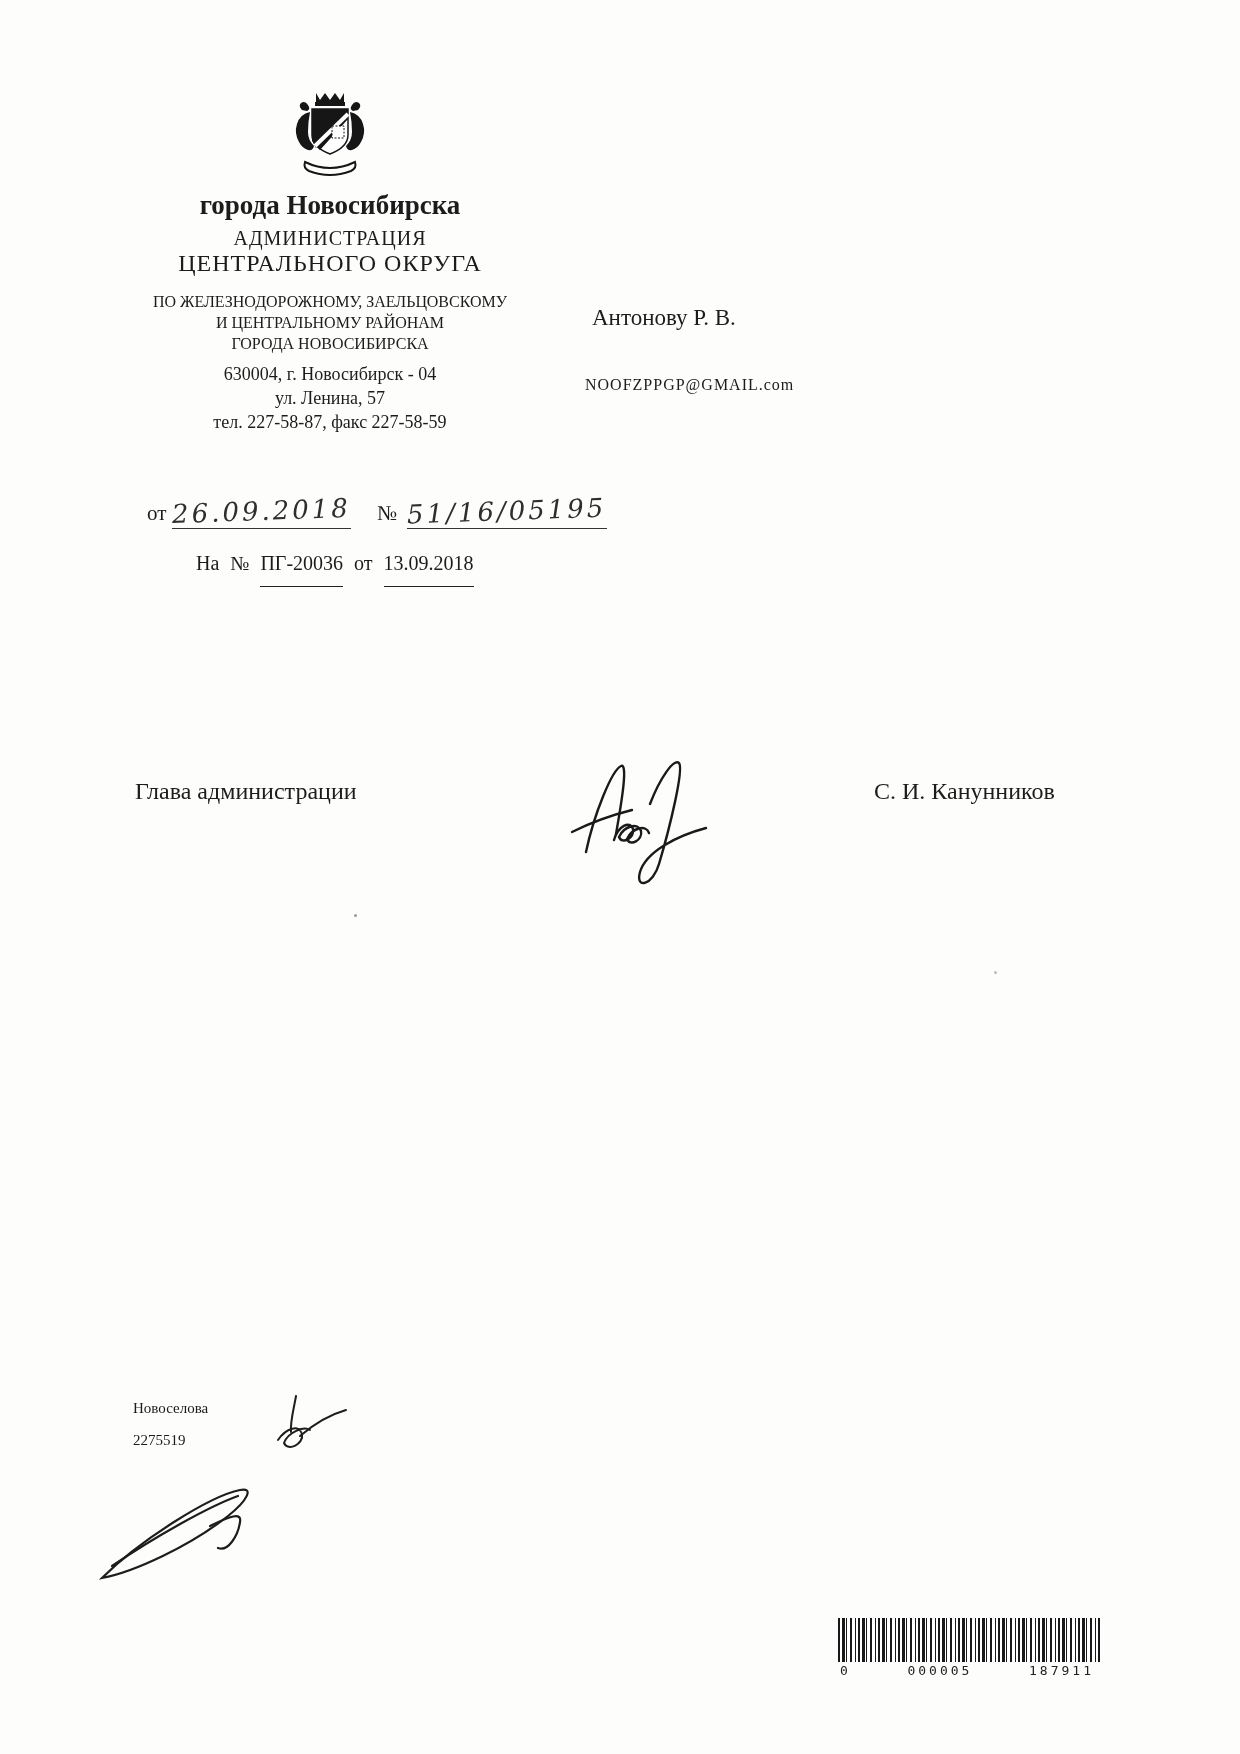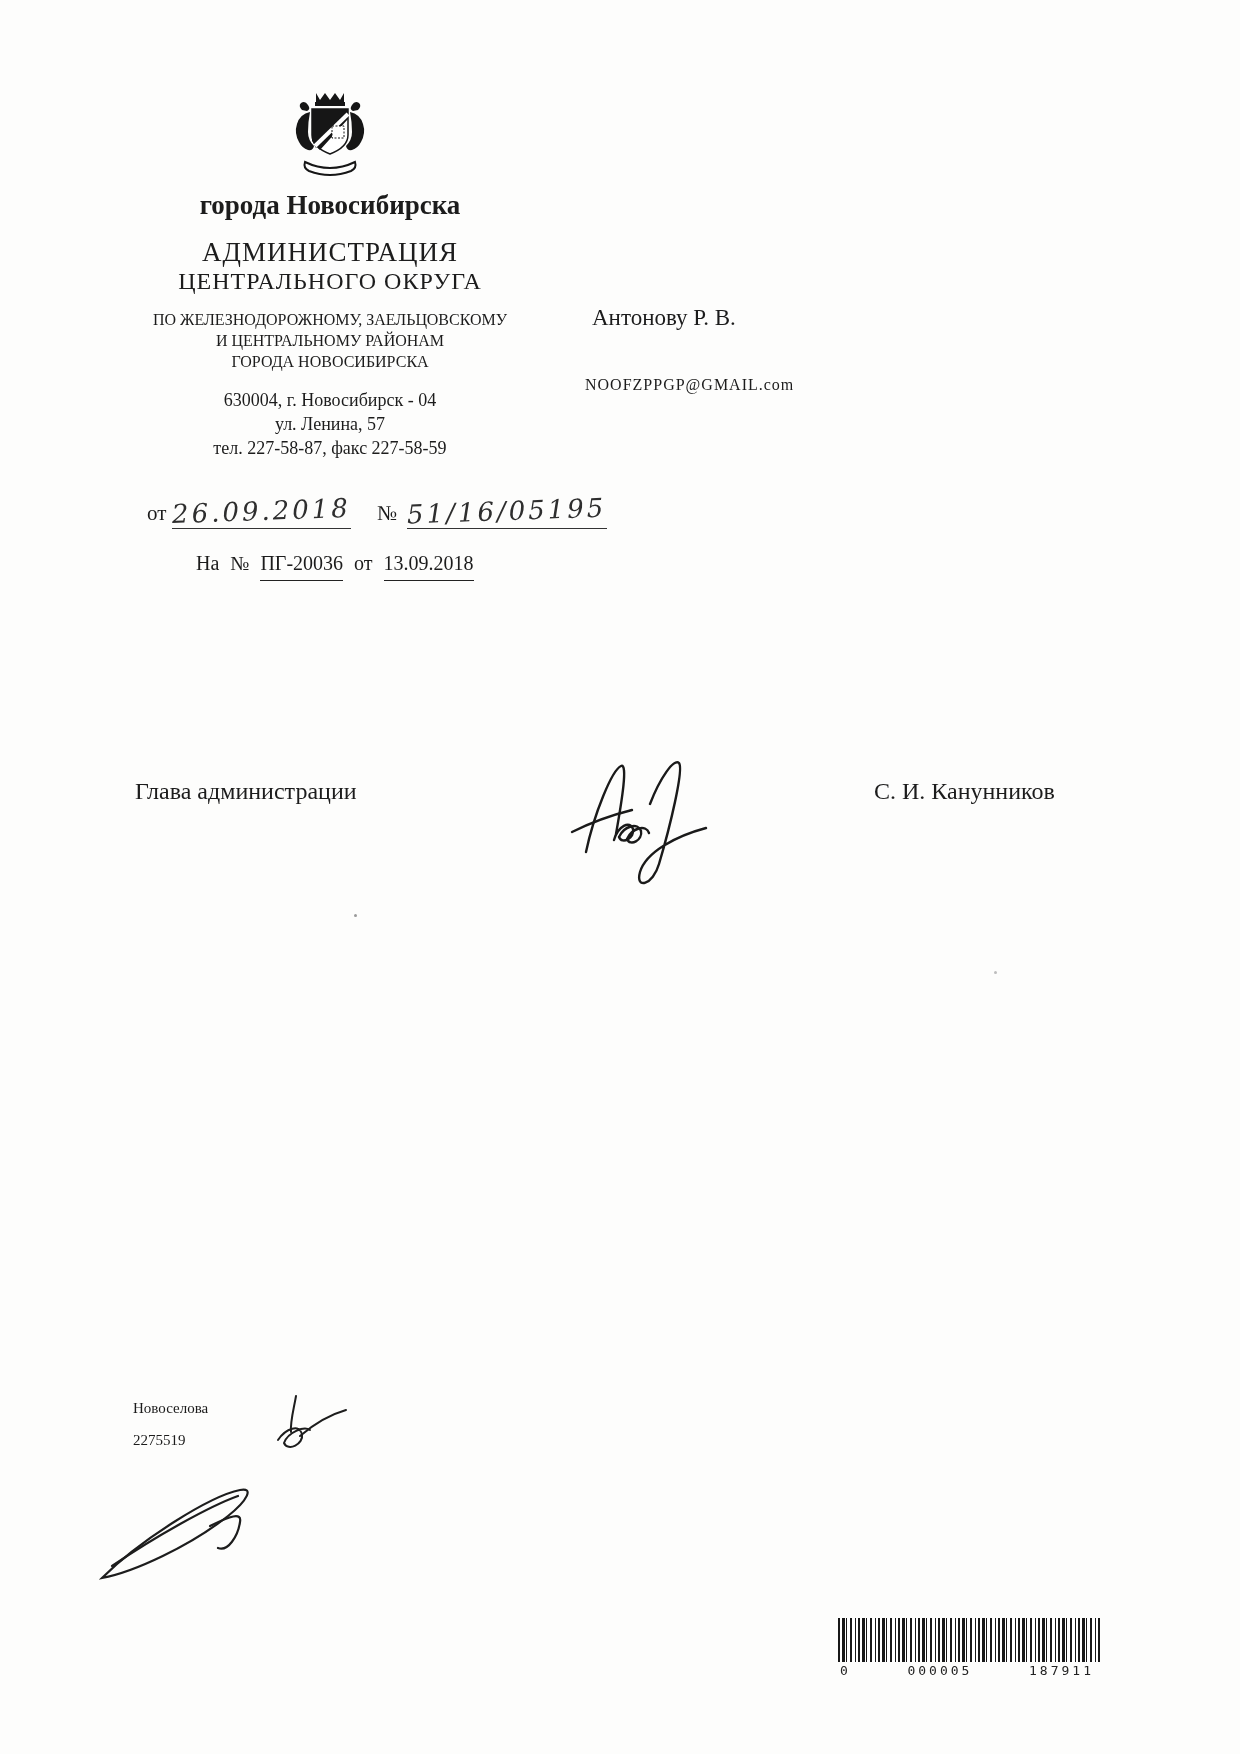--- a/index.html
+++ b/index.html
@@ -13,24 +13,24 @@
     overflow: hidden;
   }
   
   .letterhead {
     position: absolute; left: 120px; top: 90px; width: 420px;
     text-align: center;
   }
   .emblem { display: inline-block; width: 100px; height: 92px; }
   .org1 { font-size: 35px; font-weight: bold; letter-spacing: 9px; margin-top: 8px; }
   .org2 { font-size: 27px; font-weight: bold; margin-top: 4px; }
-  .dept1 { font-size: 27px; margin-top: 16px; letter-spacing: 1px; }
+  .dept1 { font-size: 20px; margin-top: 6px; letter-spacing: 1px; }
   .dept2 { font-size: 24px; letter-spacing: 1px; }
   .dept-small { font-size: 16px; margin-top: 14px; line-height: 21px; }
-  .addr { font-size: 18px; line-height: 24px; margin-top: 16px; }
+  .addr { font-size: 18px; line-height: 24px; margin-top: 8px; }
   
   .addressee {
     position: absolute; left: 585px; top: 143px; width: 440px;
     font-size: 23px; line-height: 33px;
   }
   .addressee .just { text-align: justify; text-align-last: justify; }
   .addressee-name { position: absolute; left: 592px; top: 305px; font-size: 23px; }
   .addressee-email { position: absolute; left: 585px; top: 356px; font-size: 16px; letter-spacing: 1px; margin-top: 20px; }
   
   .refline { position: absolute; left: 147px; top: 496px; font-size: 21px; }
@@ -47,21 +47,21 @@
     display: inline-block;
     border-bottom: 1.6px solid #333;
     text-align: center;
     vertical-align: baseline;
     padding-bottom: 2px;
   }
   .refline .u1 { min-width: 150px; margin-left: 6px; }
   .refline .no { margin-left: 26px; }
   .refline .u2 { min-width: 160px; margin-left: 10px; }
   .replyline { position: absolute; left: 196px; top: 552px; font-size: 20px; word-spacing: 6px; }
-  .replyline u { text-decoration: none; border-bottom: 1.4px solid #222; padding-bottom: 6px; }
+  .replyline u { text-decoration: none; border-bottom: 1.4px solid #222; padding-bottom: 12px; }
   
   .body-text {
     position: absolute; left: 135px; top: 622px; width: 972px;
     font-size: 24.5px; line-height: 35px;
     text-align: justify;
   }
   .body-text p { text-indent: 64px; }
   
   .sig-position { position: absolute; left: 135px; top: 778px; font-size: 24px; }
   .sig-name { position: absolute; left: 858px; top: 778px; font-size: 24px; margin-left: 16px; }

